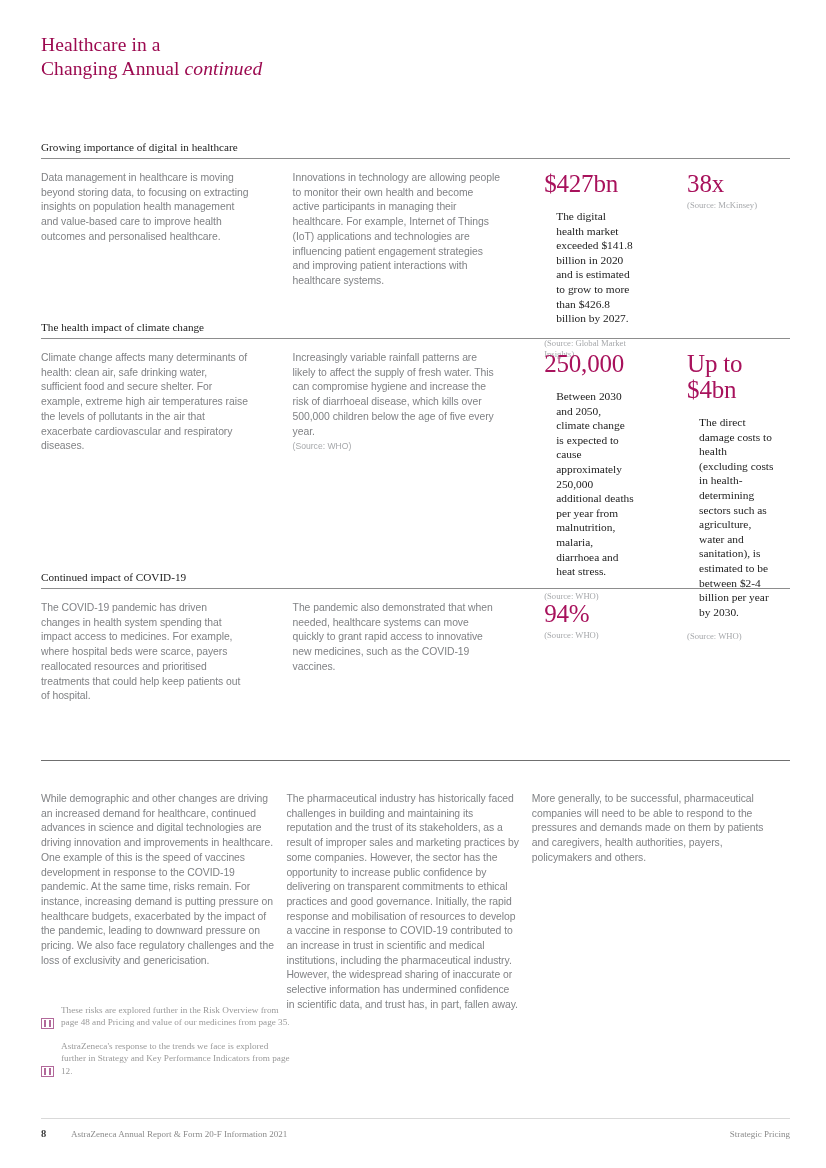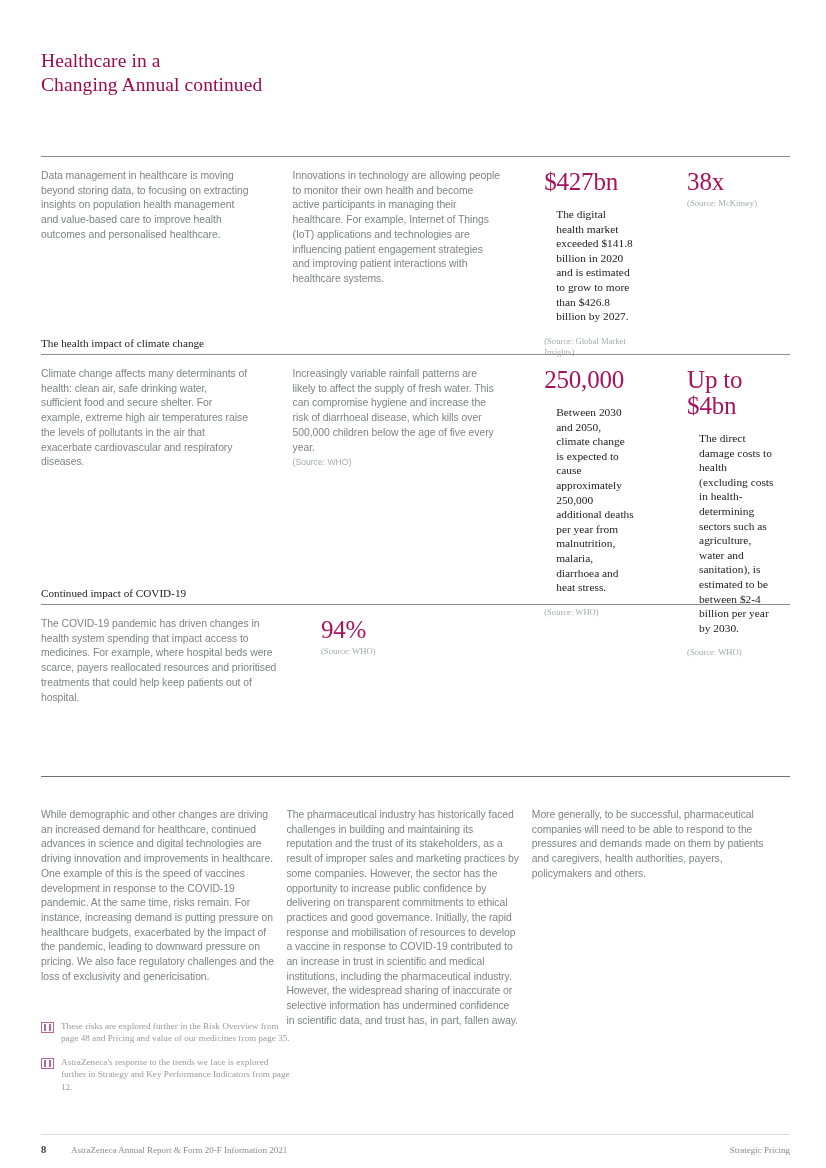--- a/index.html
+++ b/index.html
@@ -9,40 +9,41 @@
   }
   body {
     width: 826px;
     height: 1168px;
     position: relative;
     font-family: "Liberation Sans", sans-serif;
     overflow: hidden;
   }
   .page {
     position: absolute;
-    left: 0; top: 16px;
+    left: 0; top: 0;
     width: 826px;
     height: 984px;
     box-sizing: border-box;
   }
 
   
   .page-title {
     position: absolute;
     left: 41px;
     top: 33px;
     width: 500px;
     font-family: "Liberation Serif", serif;
     font-size: 19.5px;
     line-height: 24px;
     color: #9C0A50;
     letter-spacing: 0.1px;
   }
   .page-title .t-line { display: block; }
   .page-title .t-cont {
+    font-style: italic;
     font-weight: normal;
   }
 
   .sec-head {
     font-family: "Liberation Serif", serif;
     font-size: 11.2px;
     line-height: 14px;
     color: #1b1b1b;
     padding-bottom: 4px;
   }
@@ -135,21 +136,21 @@
 
   
   .xrefs {
     position: absolute;
     left: 41px;
     top: 1004px;
     width: 250px;
   }
   .xref {
     display: flex;
-    align-items: flex-start;
+    align-items: flex-end;
     margin-bottom: 11px;
   }
   .xref-icon {
     width: 13px;
     height: 11px;
     box-sizing: border-box;
     border: 1px solid #B2689A;
     margin-right: 7px;
     margin-top: 2px;
     flex: 0 0 auto;
@@ -213,20 +214,21 @@
 <body>
 
 <div class="page">
 
   <div class="page-title">
     <span class="t-line">Healthcare in a</span>
     <span class="t-line"><span>Changing Annual</span> <span class="t-cont">continued</span></span>
   </div>
 
   <div class="sec-abs" style="top:140px;left:41px;position:absolute;">
+    <div class="sec-head">Growing importance of digital in healthcare</div>
     <div class="rule"></div>
     <div class="cols">
       <div class="col-text">
         <p class="body-p">Data management in healthcare is moving beyond storing data, to focusing on extracting insights on population health management and value-based care to improve health outcomes and personalised healthcare.</p>
       </div>
       <div class="col-text">
         <p class="body-p">Innovations in technology are allowing people to monitor their own health and become active participants in managing their healthcare. For example, Internet of Things (IoT) applications and technologies are influencing patient engagement strategies and improving patient interactions with healthcare systems.</p>
       </div>
       <div class="col-stat">
         <p class="stat-num">$427bn</p>
@@ -263,20 +265,23 @@
       </div>
     </div>
   </div>
 
   <div class="sec-abs" style="top:570px;left:41px;position:absolute;">
     <div class="sec-head">Continued impact of COVID-19</div>
     <div class="rule"></div>
     <div class="cols">
       <div class="col-text">
         <p class="body-p">The COVID-19 pandemic has driven changes in health system spending that impact access to medicines. For example, where hospital beds were scarce, payers reallocated resources and prioritised treatments that could help keep patients out of hospital.</p>
+      </div>
+      <div class="col-text">
+        <p class="body-p">The pandemic also demonstrated that when needed, healthcare systems can move quickly to grant rapid access to innovative new medicines, such as the COVID-19 vaccines.</p>
       </div>
       <div class="col-stat">
         <p class="stat-num">94%</p>
         <p class="stat-src">(Source: WHO)</p>
       </div>
       <div class="col-stat last"></div>
     </div>
   </div>
 
   <div class="bottom-rule"></div>

